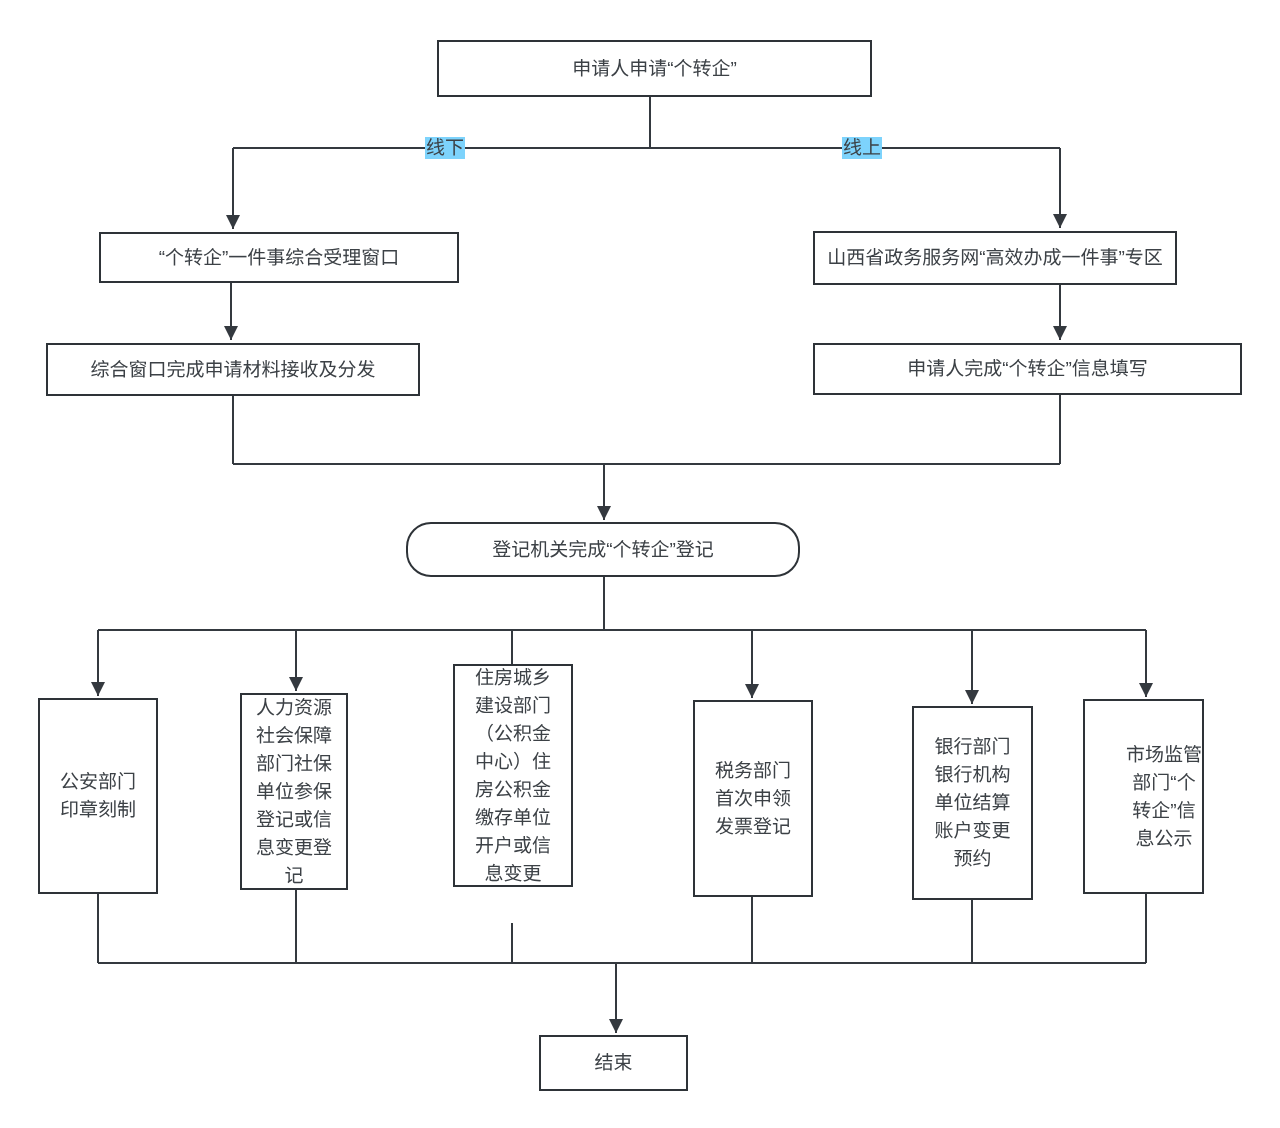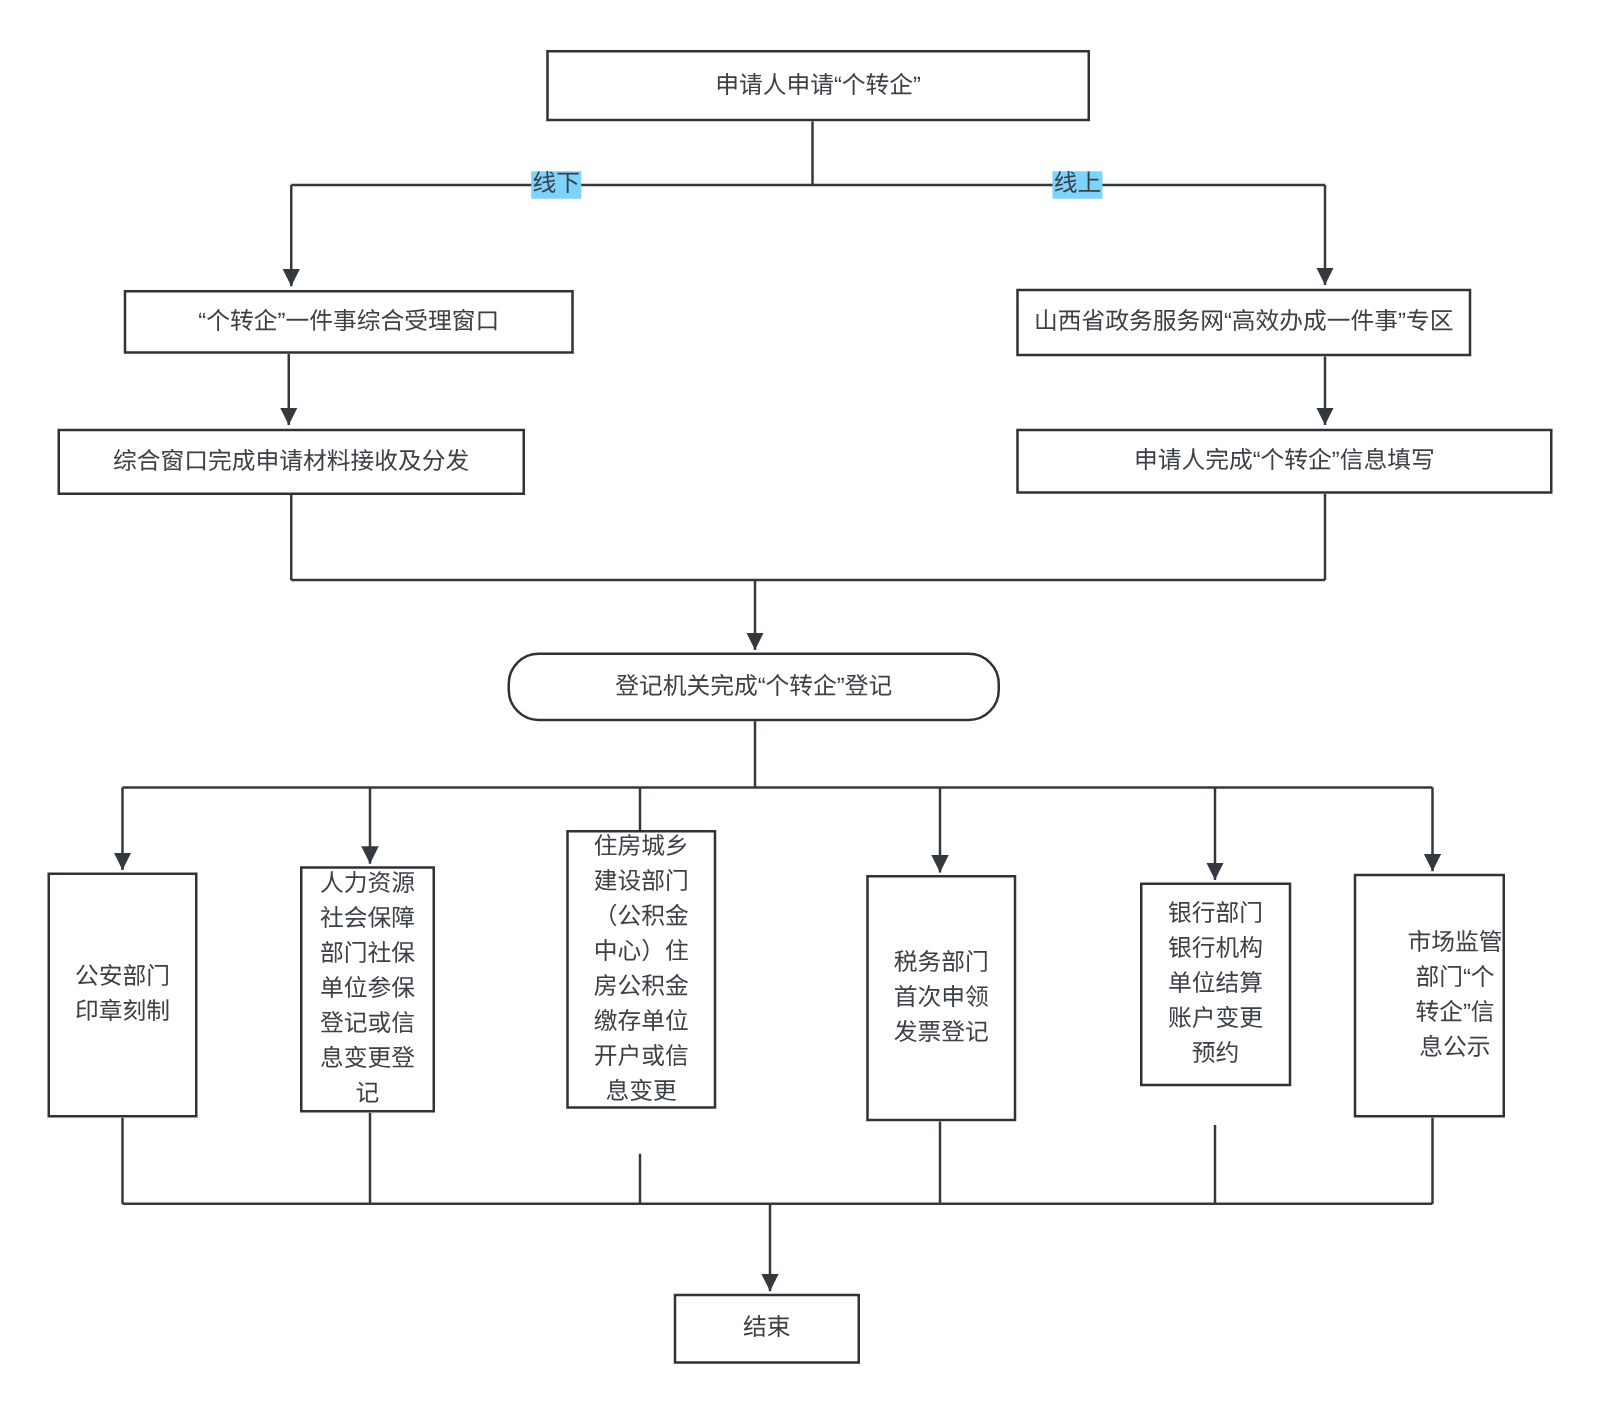--- a/index.html
+++ b/index.html
@@ -136,21 +136,21 @@
 中心）住
 房公积金
 缴存单位
 开户或信
 息变更</div>
 
   <div class="node" style="left:693px;  top:700px; width:120px; height:197px;">税务部门
 首次申领
 发票登记</div>
 
-  <div class="node" style="left:912px;  top:706px; width:121px; height:163px;">银行部门
+  <div class="node" style="left:912px;  top:706px; width:121px; height:194px;">银行部门
 银行机构
 单位结算
 账户变更
 预约</div>
 
   <div class="node" style="left:1083px; top:699px; width:121px; height:195px;padding-left:41px;">市场监管
 部门“个
 转企”信
 息公示</div>
 

